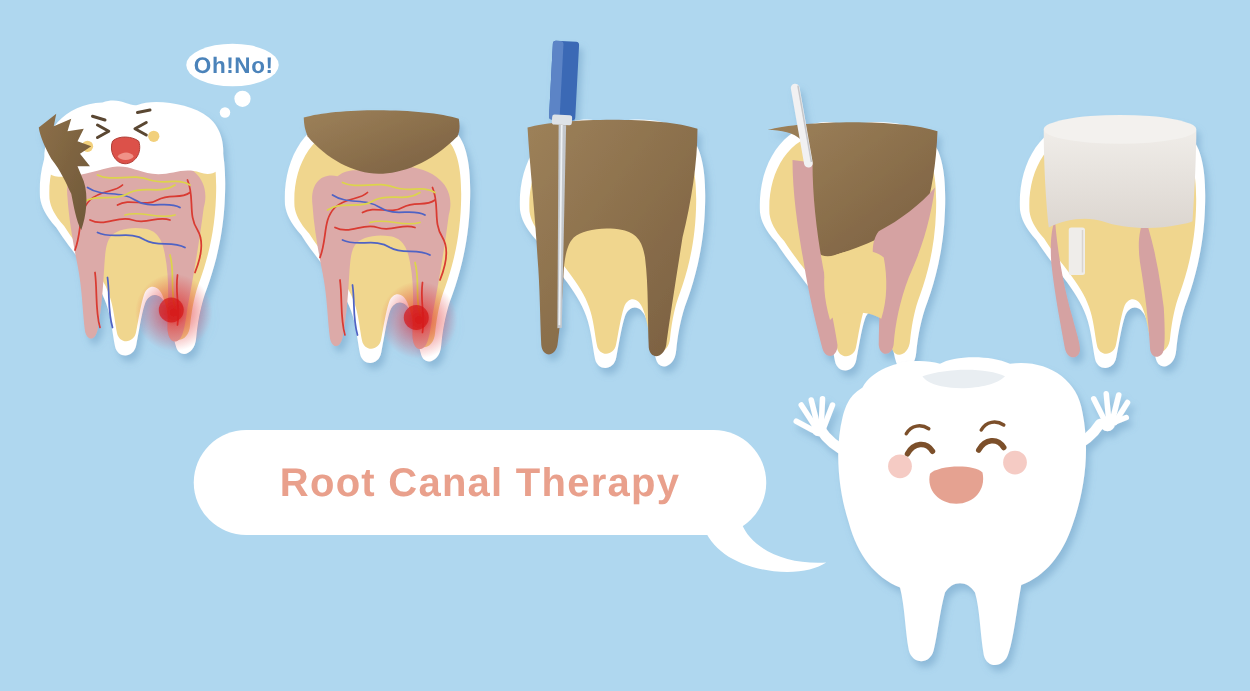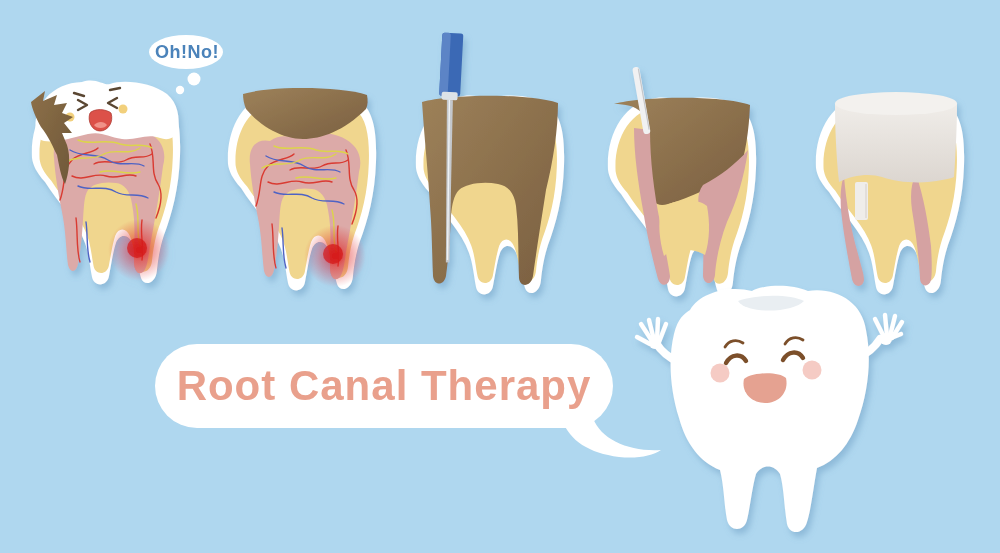--- a/index.html
+++ b/index.html
@@ -4,21 +4,21 @@
 <style>
   html,body{margin:0;padding:0;background:#afd7ef;}
   .stage{position:relative;width:1000px;height:553px;background:#afd7ef;overflow:hidden;
          font-family:"Liberation Sans",sans-serif;}
   .stage svg{position:absolute;left:0;top:0;}
   .txt{position:absolute;display:flex;align-items:center;justify-content:center;
        text-align:center;user-select:none;}
   .ohno{left:149px;top:37px;width:76px;height:31px;
         font-size:18px;font-weight:bold;color:#4b83ba;letter-spacing:0.5px;}
   .title{left:155px;top:346px;width:458px;height:80px;
-         font-size:42px;font-weight:bold;color:#e9a08c;letter-spacing:1px;}
+         font-size:32px;font-weight:bold;color:#e9a08c;letter-spacing:1px;}
 </style>
 </head>
 <body>
 
 <div class="stage">
 
 <svg width="1000" height="553" viewBox="0 0 1000 553">
   <defs>
     <path id="toothOuter" d="M 4,78 C 2,42 20,10 52,6 C 66,4 72,10 78,9 C 88,4 120,3 137,16 C 150,26 153,48 152,76 C 151,108 144,134 136,155 C 132,167 130,180 129,190 C 128,204 116,207 113,198 C 110,188 109,175 105,165 C 101,154 92,153 88,163 C 85,172 83,186 81,196 C 79,207 66,207 64,197 C 62,187 61,174 57,163 C 50,142 30,123 17,102 C 8,92 5,85 4,78 Z"></path>
 

